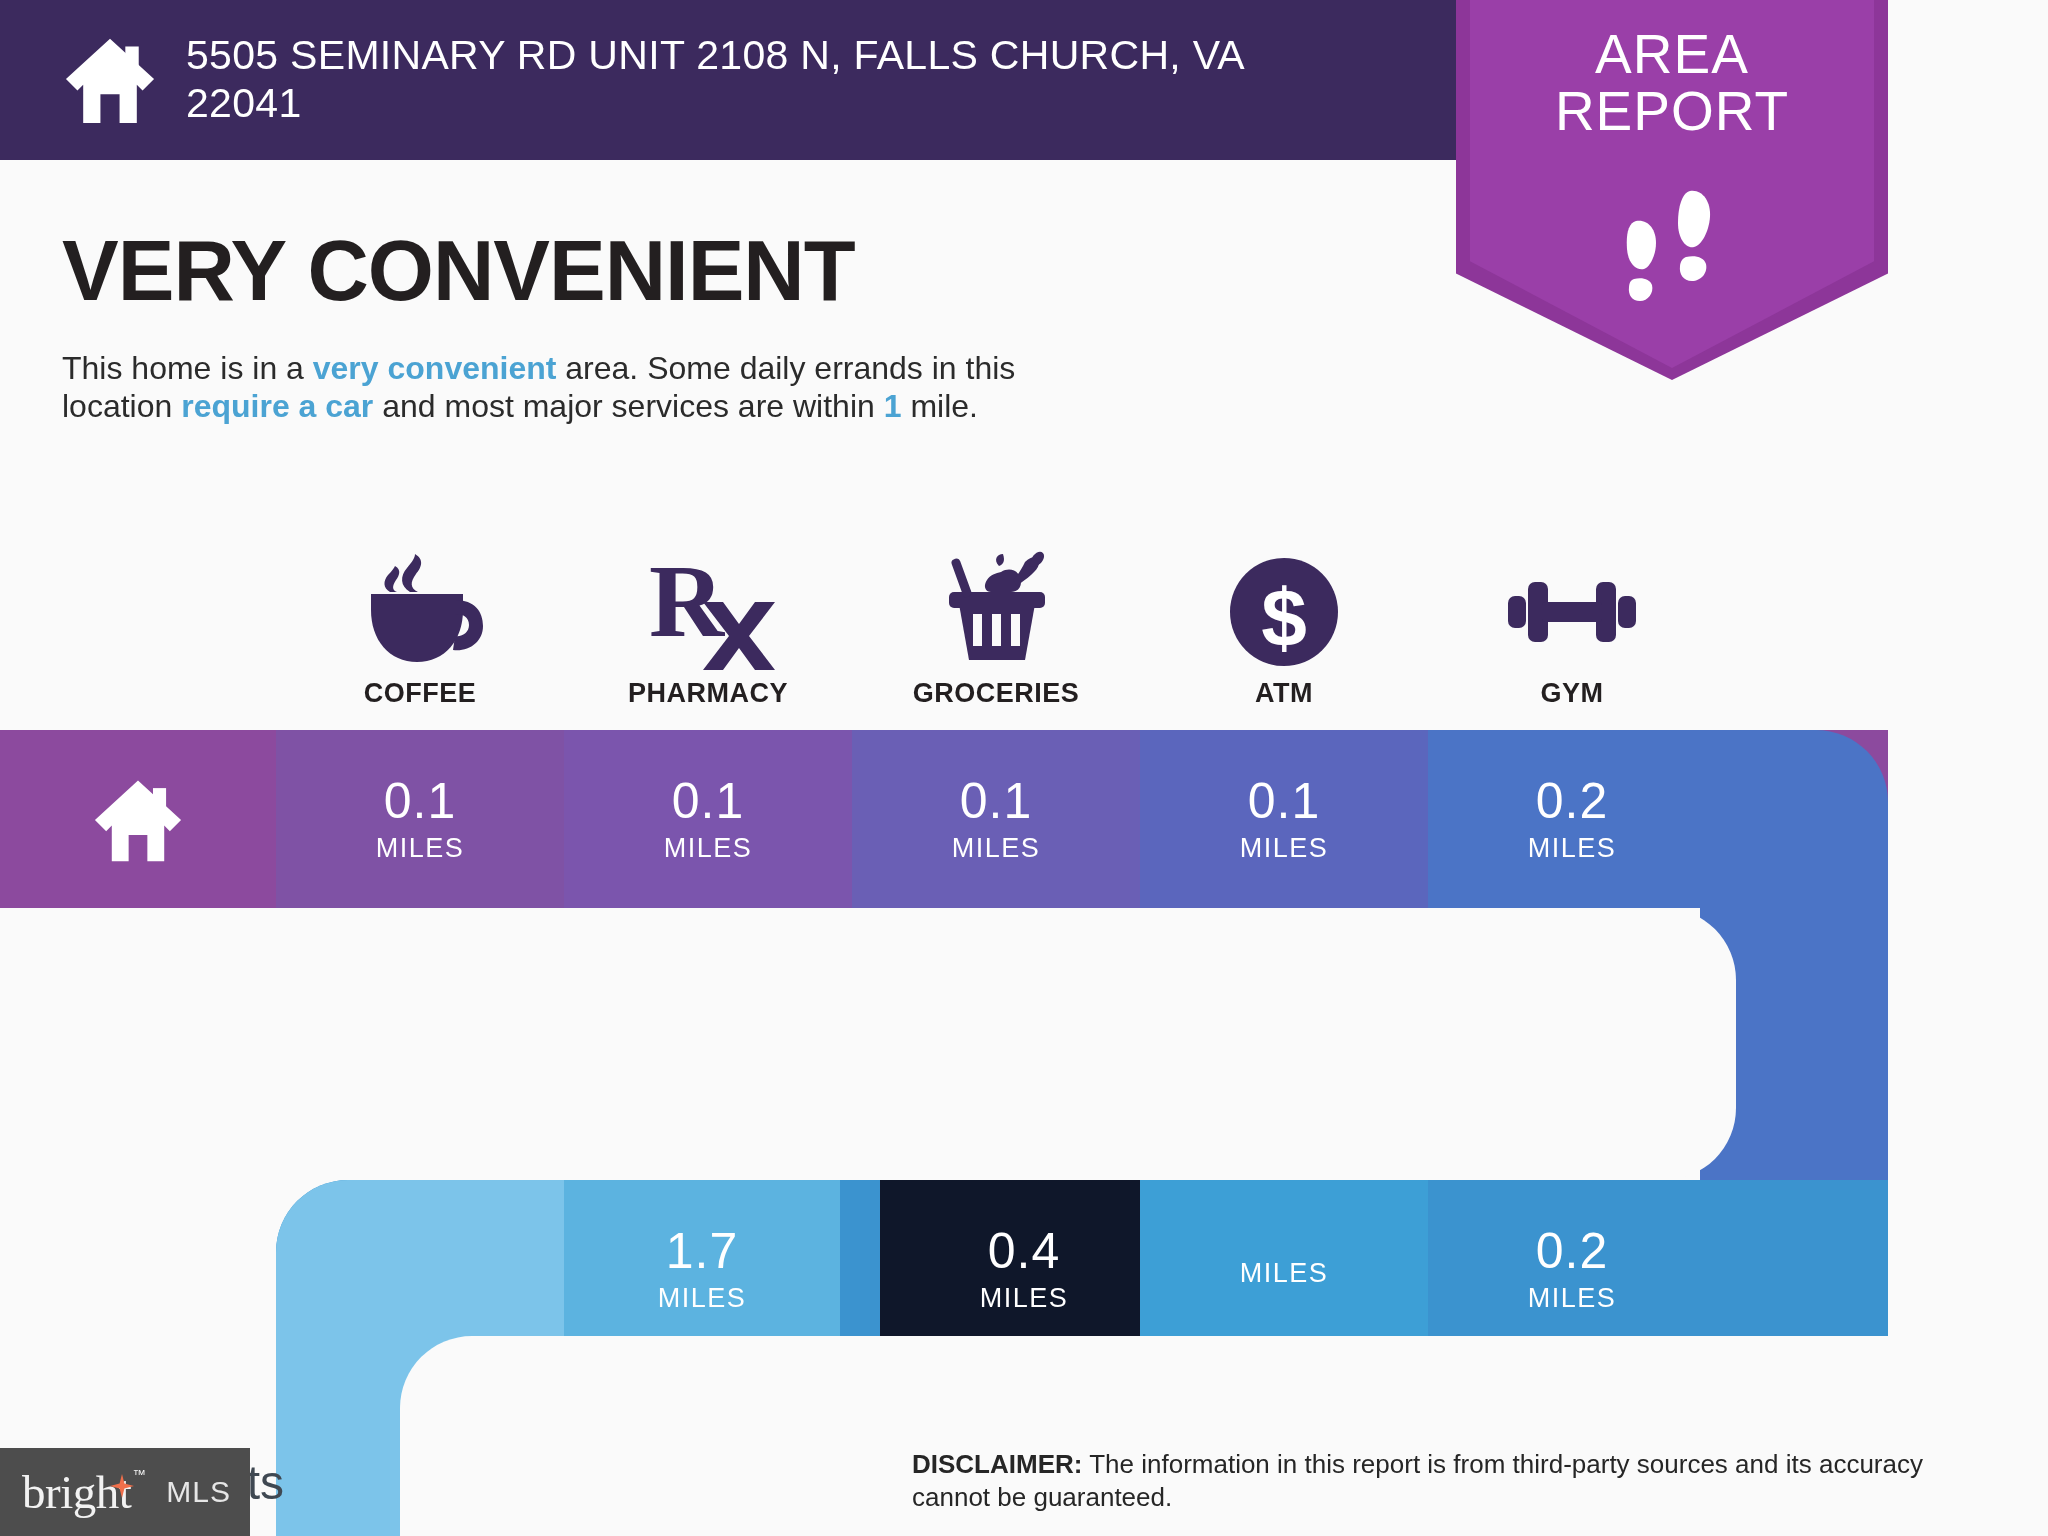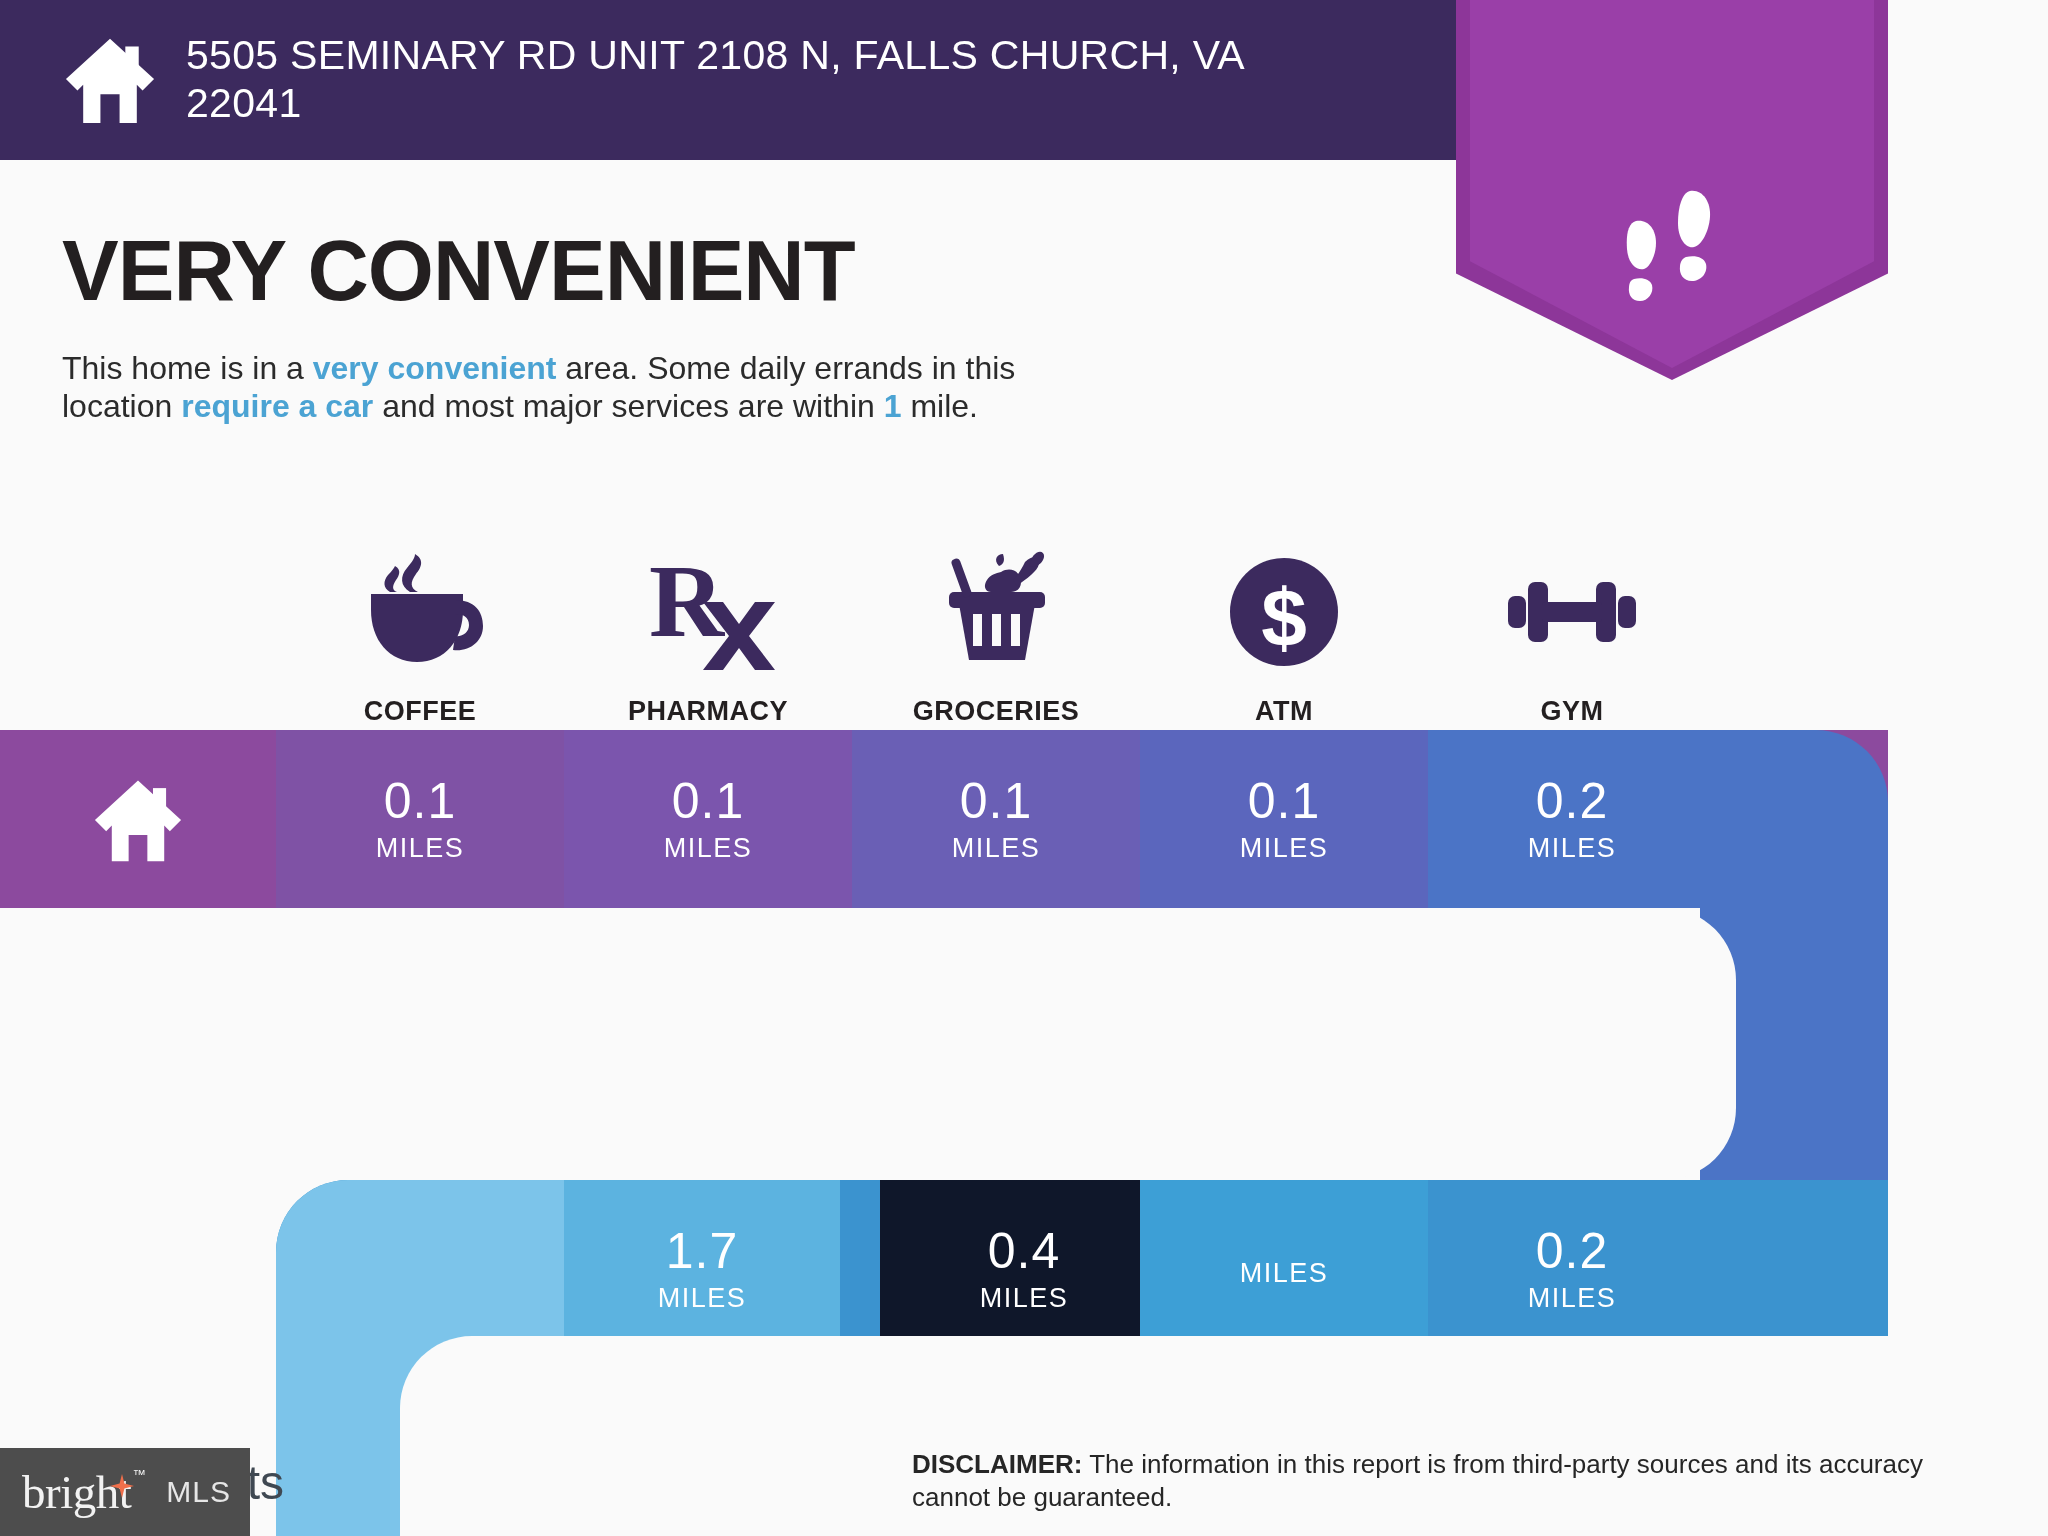--- a/index.html
+++ b/index.html
@@ -76,21 +76,21 @@
     position:absolute; background:#fafafa;
   }
 
   
   .icon-row { position:absolute; left:0; width:2048px; }
   .icon-cell {
     position:absolute; text-align:center; width:288px;
   }
   .icon-cell .glyph { height:130px; display:flex; align-items:flex-end; justify-content:center; }
   .icon-cell .cap {
-    margin-top:26px; font-size:27px; font-weight:bold;
+    margin-top:8px; font-size:27px; font-weight:bold;
     color:#231f20; letter-spacing:.5px; white-space:nowrap;text-align:center;
   }
 
   
   .reports-word {
     position:absolute; left:116px; top:1455px;
     font-size:48px; color:#3f4852;
   }
   .mls-logo {
     position:absolute; left:0; top:1448px;
@@ -118,20 +118,24 @@
   <svg class="home-glyph" viewBox="0 0 100 94">
     <path fill="#fff" d="M50 4 L96 46 L84 58 L78 52 L78 92 L60 92 L60 62 L40 62 L40 92 L22 92 L22 52 L16 58 L4 46 Z"></path>
     <rect fill="#fff" x="66" y="12" width="14" height="26"></rect>
   </svg>
   <div class="addr">5505 SEMINARY RD UNIT 2108 N, FALLS CHURCH, VA 22041</div>
 </div>
 
 <div class="badge">
   <div class="badge-shape"></div>
   <div class="badge-inner"></div>
+  <div class="badge-text">
+    <span>AREA</span><br>
+    <span>REPORT</span>
+  </div>
   <svg class="footprints" viewBox="0 0 120 130">
     <path fill="#fff" d="M24 46 C36 44 44 54 44 68 C44 80 38 92 32 94 C24 96 16 88 15 74 C14 60 16 48 24 46 Z"></path>
     <path fill="#fff" d="M22 104 C30 102 38 104 40 110 C42 118 36 126 28 126 C20 126 16 120 17 112 C17.5 107 19 105 22 104 Z"></path>
     <path fill="#fff" d="M78 16 C90 14 99 26 98 42 C97 56 90 70 82 72 C74 74 66 64 66 48 C66 32 70 18 78 16 Z"></path>
     <path fill="#fff" d="M74 82 C83 80 92 82 94 89 C96 98 89 106 80 106 C71 106 67 99 68 91 C68.5 86 71 83 74 82 Z"></path>
   </svg>
 </div>
 
 <div class="headline">VERY CONVENIENT</div>
 

